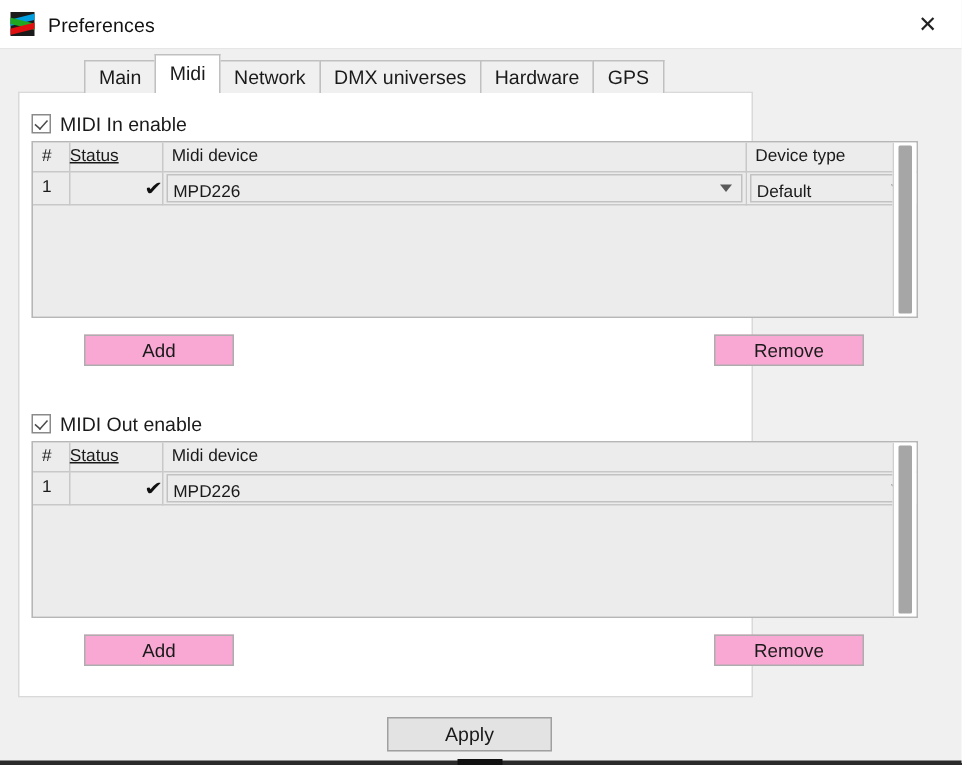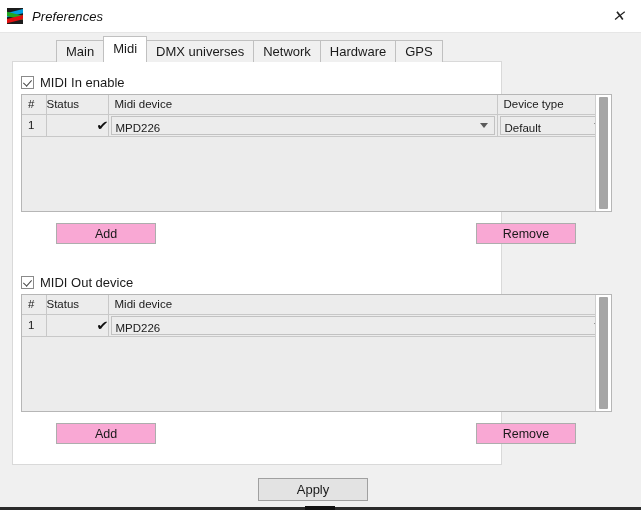--- a/index.html
+++ b/index.html
@@ -19,21 +19,20 @@
 
   
   #titlebar {
     position: absolute;
     left: 0; top: 0;
     width: 641px; height: 32px;
     background: #ffffff;
     border-bottom: 1px solid #e6e6e6;
     display: flex;
     align-items: center;
-    font-style: italic;
   }
   #app-icon {
     width: 16px; height: 16px;
     margin-left: 7px;
     position: relative;
     overflow: hidden;
     background: #1b1b1b;
     flex: 0 0 auto;
   }
   #app-icon .bar {
@@ -170,21 +169,21 @@
     border-bottom: 1px solid #c8c8c8;
     height: 21px;
     padding: 0 0 0 6px;
     color: #1a1a1a;
     white-space: nowrap;
     box-sizing: border-box;
     position: relative;
   }
   .tbl td:last-child { border-right: none; }
   .c-num   { width: 24px; }
-  .c-stat  { width: 62px; text-align: right; padding-left: 0 !important; }
+  .c-stat  { width: 62px; text-align: right; padding-left: 0 !important; text-decoration: underline; }
   .check-mark {
     font-size: 13px;
     color: #101010;
     line-height: 21px;
     display: inline-block;
     transform: scaleX(1.15);
   }
   .cell-combo {
     position: absolute;
     left: 2px; top: 1px; right: 2px; bottom: 1px;
@@ -275,22 +274,22 @@
     <div class="bar b2"></div>
     <div class="bar b3"></div>
   </div>
   <div id="title-text">Preferences</div>
   <div id="close-btn">✕</div>
 </div>
 
 <div id="tabstrip">
   <div class="tab">Main</div>
   <div class="tab active">Midi</div>
+  <div class="tab">Network</div>
   <div class="tab">DMX universes</div>
-  <div class="tab">Network</div>
   <div class="tab">Hardware</div>
   <div class="tab">GPS</div>
 </div>
 
 <div id="tabpanel">
 
   <div class="section-check" style="left:8px; top:13px;">
     <span class="cbox"></span>
     <span>MIDI In enable</span>
   </div>
@@ -330,21 +329,21 @@
     <div class="vscroll">
       <div class="vthumb"></div>
     </div>
   </div>
 
   <div class="btn" style="left:43px; top:161px; width:100px;">Add</div>
   <div class="btn" style="left:463px; top:161px; width:100px;">Remove</div>
 
   <div class="section-check" style="left:8px; top:213px;">
     <span class="cbox"></span>
-    <span>MIDI Out device</span>
+    <span>MIDI Out enable</span>
   </div>
 
   <div class="tbl-wrap" style="left:8px; top:232px; width:591px; height:118px;">
     <table class="tbl">
       <thead>
         <tr>
           <th class="c-num">#</th>
           <th class="c-stat">Status</th>
           <th>Midi device</th>
         </tr>

